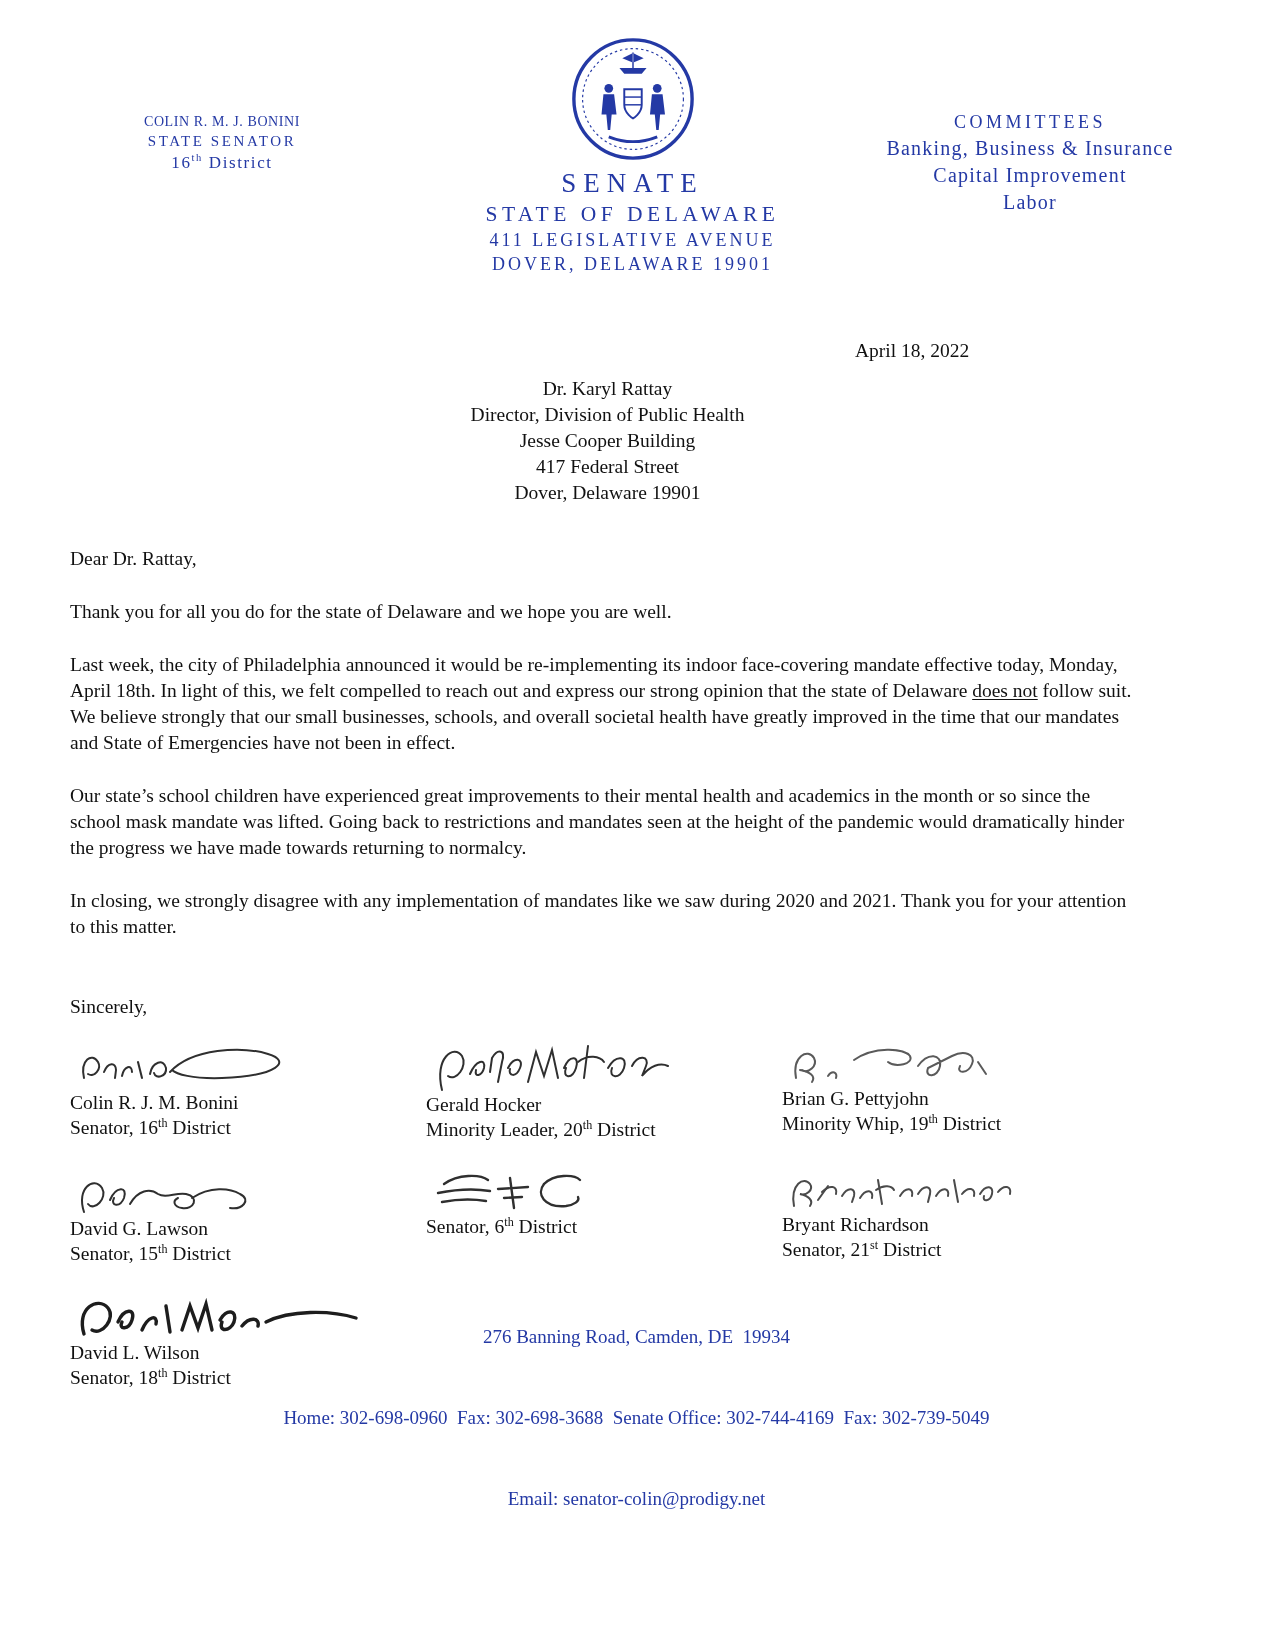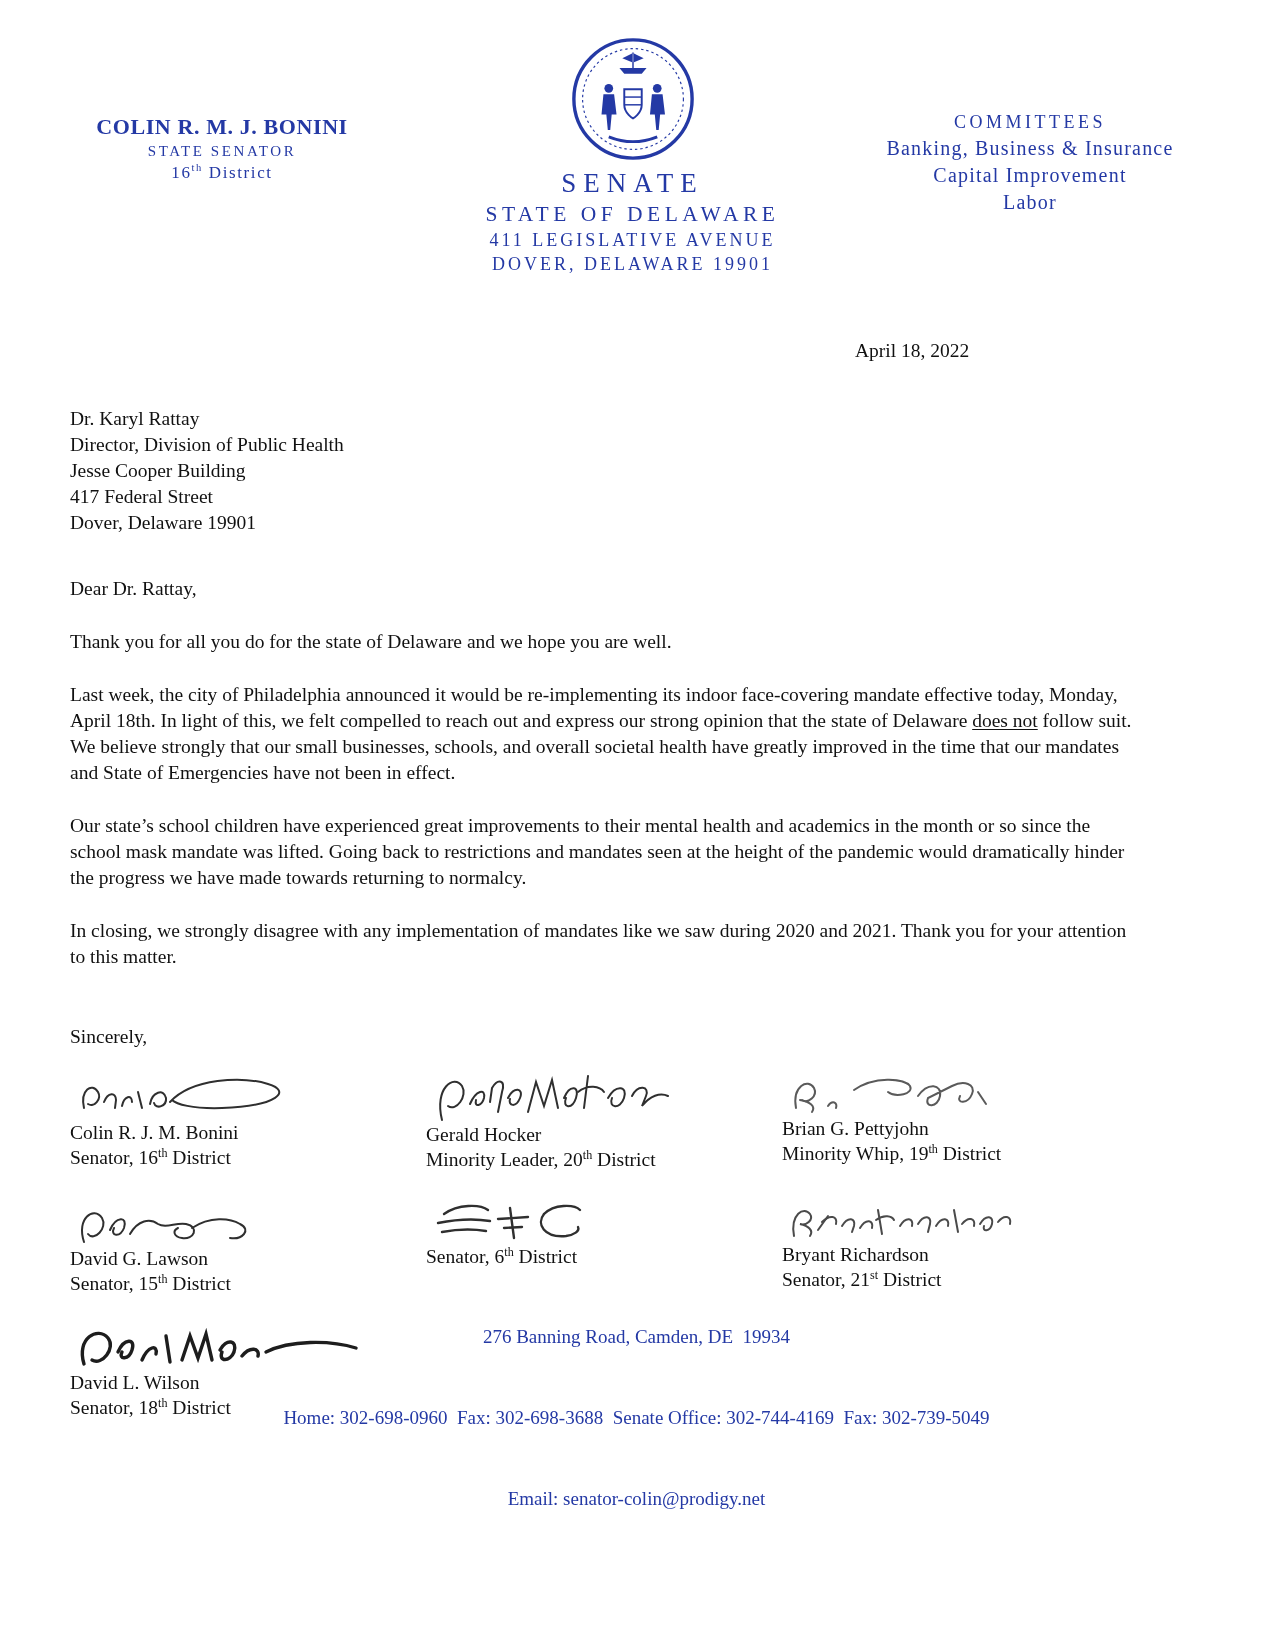--- a/index.html
+++ b/index.html
@@ -19,21 +19,21 @@
   
   .letterhead { position: relative; height: 250px; padding-top: 36px; }
 
   .lh-left {
     position: absolute;
     left: 92px; top: 114px;
     width: 260px;
     text-align: center;
     color: #2439a5;
   }
-  .lh-left .lh-name { font-weight: bold; font-size: 22px; letter-spacing: 0.6px; }
+  .lh-left .lh-name { font-weight: normal; font-size: 14px; letter-spacing: 0.6px; }
   .lh-left .lh-title { font-size: 15px; letter-spacing: 2.6px; margin-top: 3px; }
   .lh-left .lh-district { font-size: 17px; letter-spacing: 1.6px; margin-top: 3px; }
 
   .lh-center { text-align: center; color: #2439a5; }
   .seal { display: inline-block; width: 126px; height: 126px; }
   .lh-senate { font-size: 27px; letter-spacing: 7px; margin-top: 2px; }
   .lh-state { font-size: 21.5px; letter-spacing: 4.5px; margin-top: 3px; }
   .lh-addr { font-size: 18px; letter-spacing: 3px; margin-top: 3px; }
 
   .lh-right {
@@ -42,21 +42,21 @@
     width: 330px;
     text-align: center;
     color: #2439a5;
   }
   .lh-right .lh-comm { font-size: 18px; letter-spacing: 3.5px; }
   .lh-right .lh-comm-item { font-size: 20px; letter-spacing: 1.2px; margin-top: 4px; }
 
   
   .letter-body { padding: 0 120px 0 70px; font-size: 19.5px; line-height: 26px; }
   .date-line { margin: 88px 0 0 785px; }
-  .recipient { margin-top: 42px; }
+  .recipient { margin-top: 12px; text-align: center; }
   .salutation { margin-top: 40px; }
   .para { margin-top: 27px; }
   .u { text-decoration: underline; text-underline-offset: 2px; }
   .closing { margin-top: 54px; }
   sup { font-size: 0.62em; vertical-align: super; line-height: 0; }
 
   
   .sig-row { display: flex; margin-left: 70px; }
   .sig-row-1 { margin-top: 20px; }
   .sig-row-2 { margin-top: 26px; }

